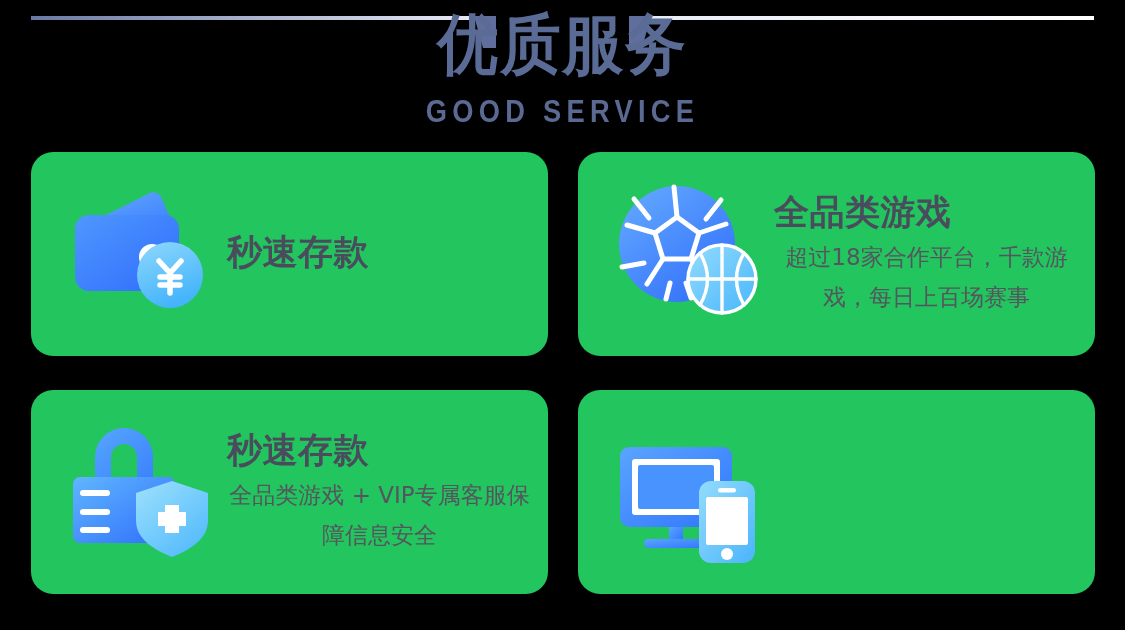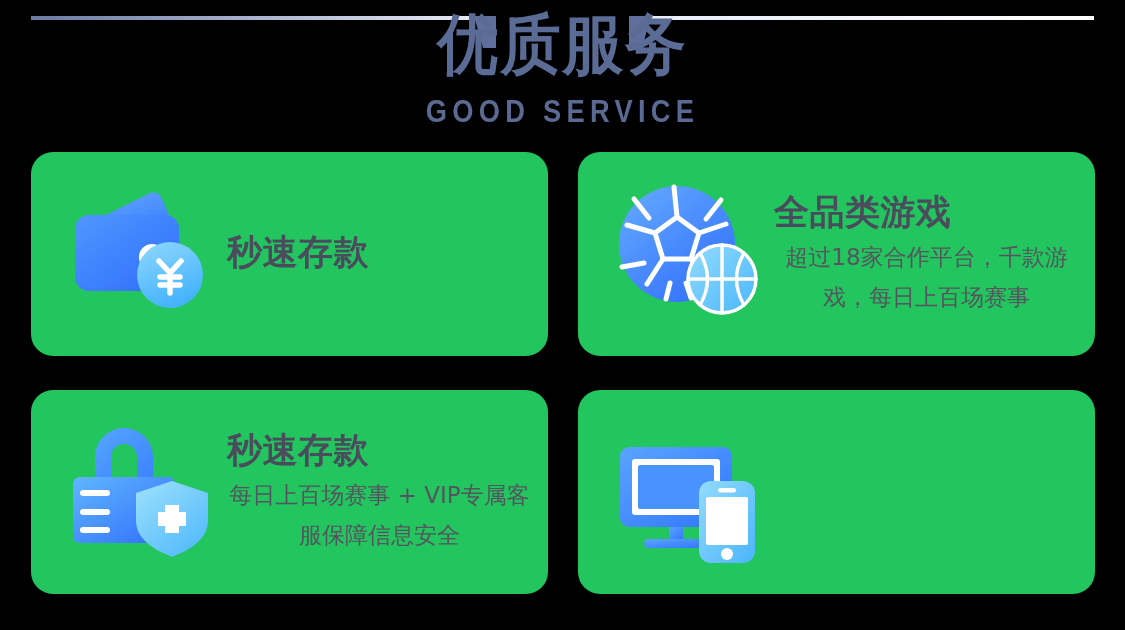--- a/index.html
+++ b/index.html
@@ -236,21 +236,21 @@
           <path d="M16 76 L40 76"></path>
           <path d="M16 95 L40 95"></path>
           <path d="M16 113 L40 113"></path>
         </g>
         <path d="M105 64 L141 76 L141 104 Q141 126 105 140 Q69 126 69 104 L69 76 Z" fill="url(#l3)"></path>
         <path d="M98 88 L112 88 L112 95 L119 95 L119 109 L112 109 L112 116 L98 116 L98 109 L91 109 L91 95 L98 95 Z" fill="#ffffff"></path>
       </svg>
     </div>
     <div class="card-body">
       <p class="card-title">秒速存款</p>
-      <p class="card-desc wide">每日上百场赛事 + VIP专属客服保障信息安全</p>
+      <p class="card-desc wide">全品类游戏 + VIP专属客服保障信息安全</p>
     </div>
   </div>
 
   <div class="card">
     <div class="card-icon">
       <svg viewBox="0 0 150 150" xmlns="http://www.w3.org/2000/svg">
         <defs>
           <linearGradient id="m1" x1="0" y1="0" x2="1" y2="1">
             <stop offset="0" stop-color="#5aa4ff"></stop>
               <stop offset="1" stop-color="#3076fc"></stop>

